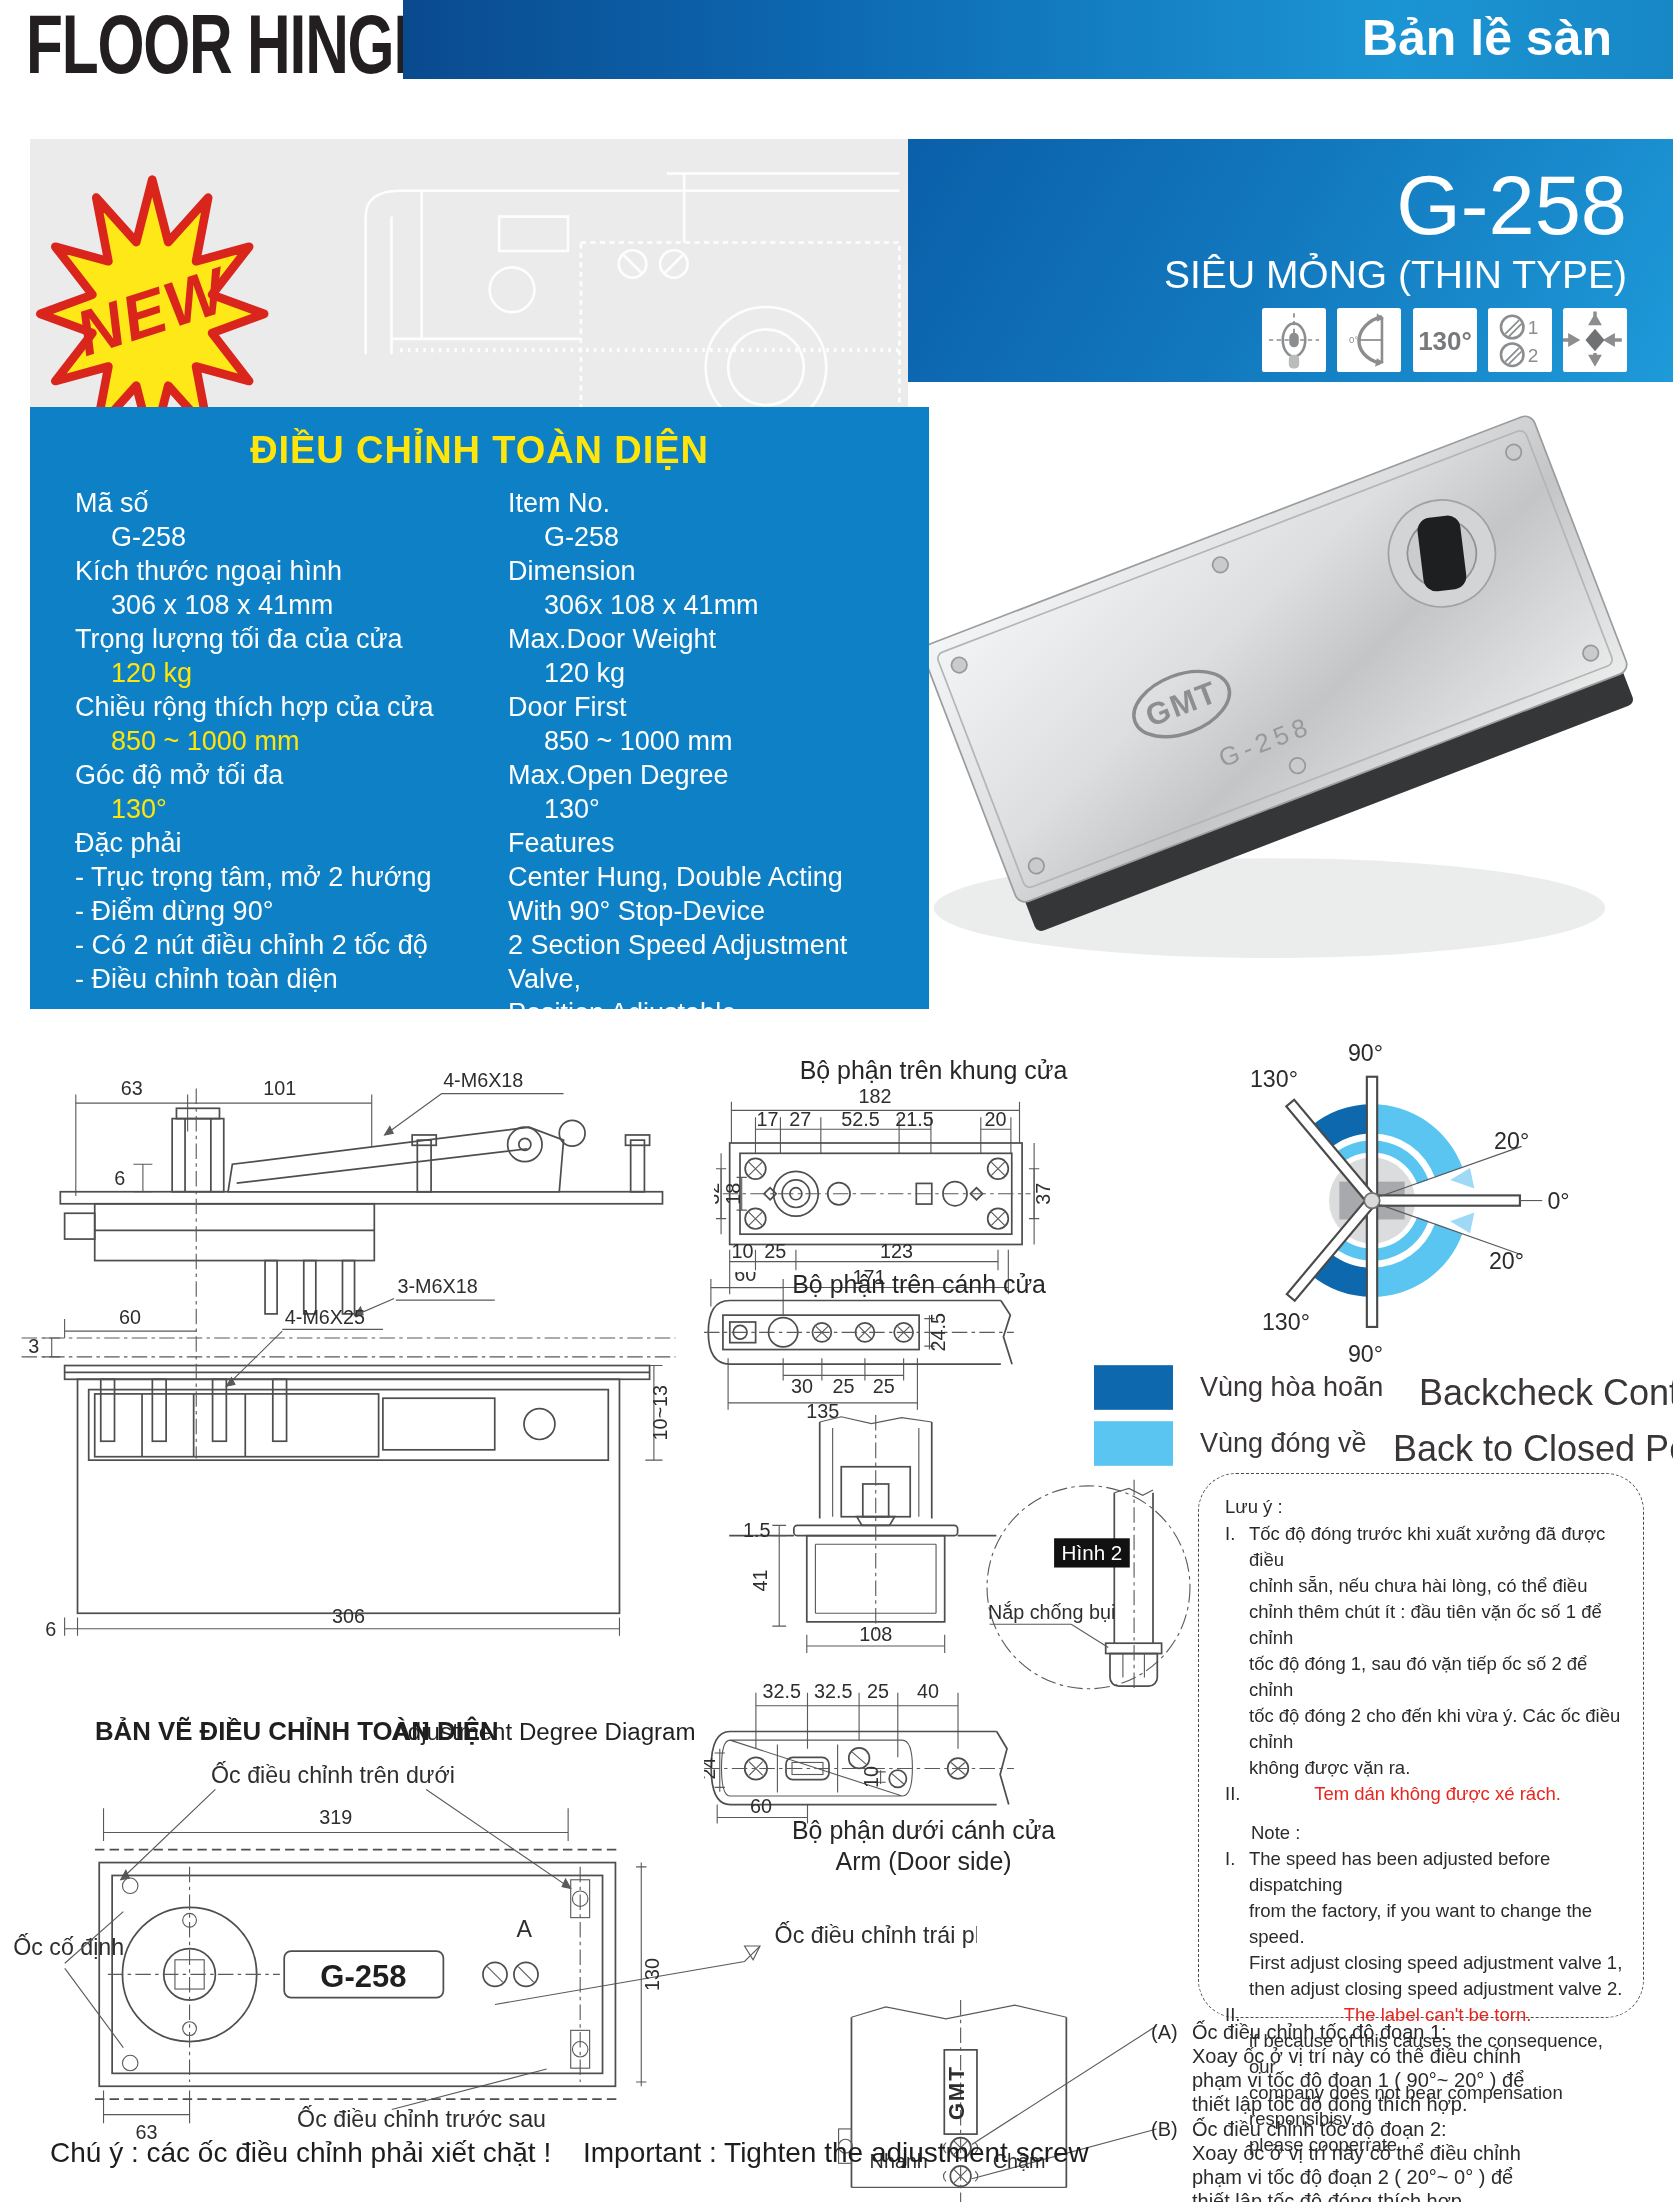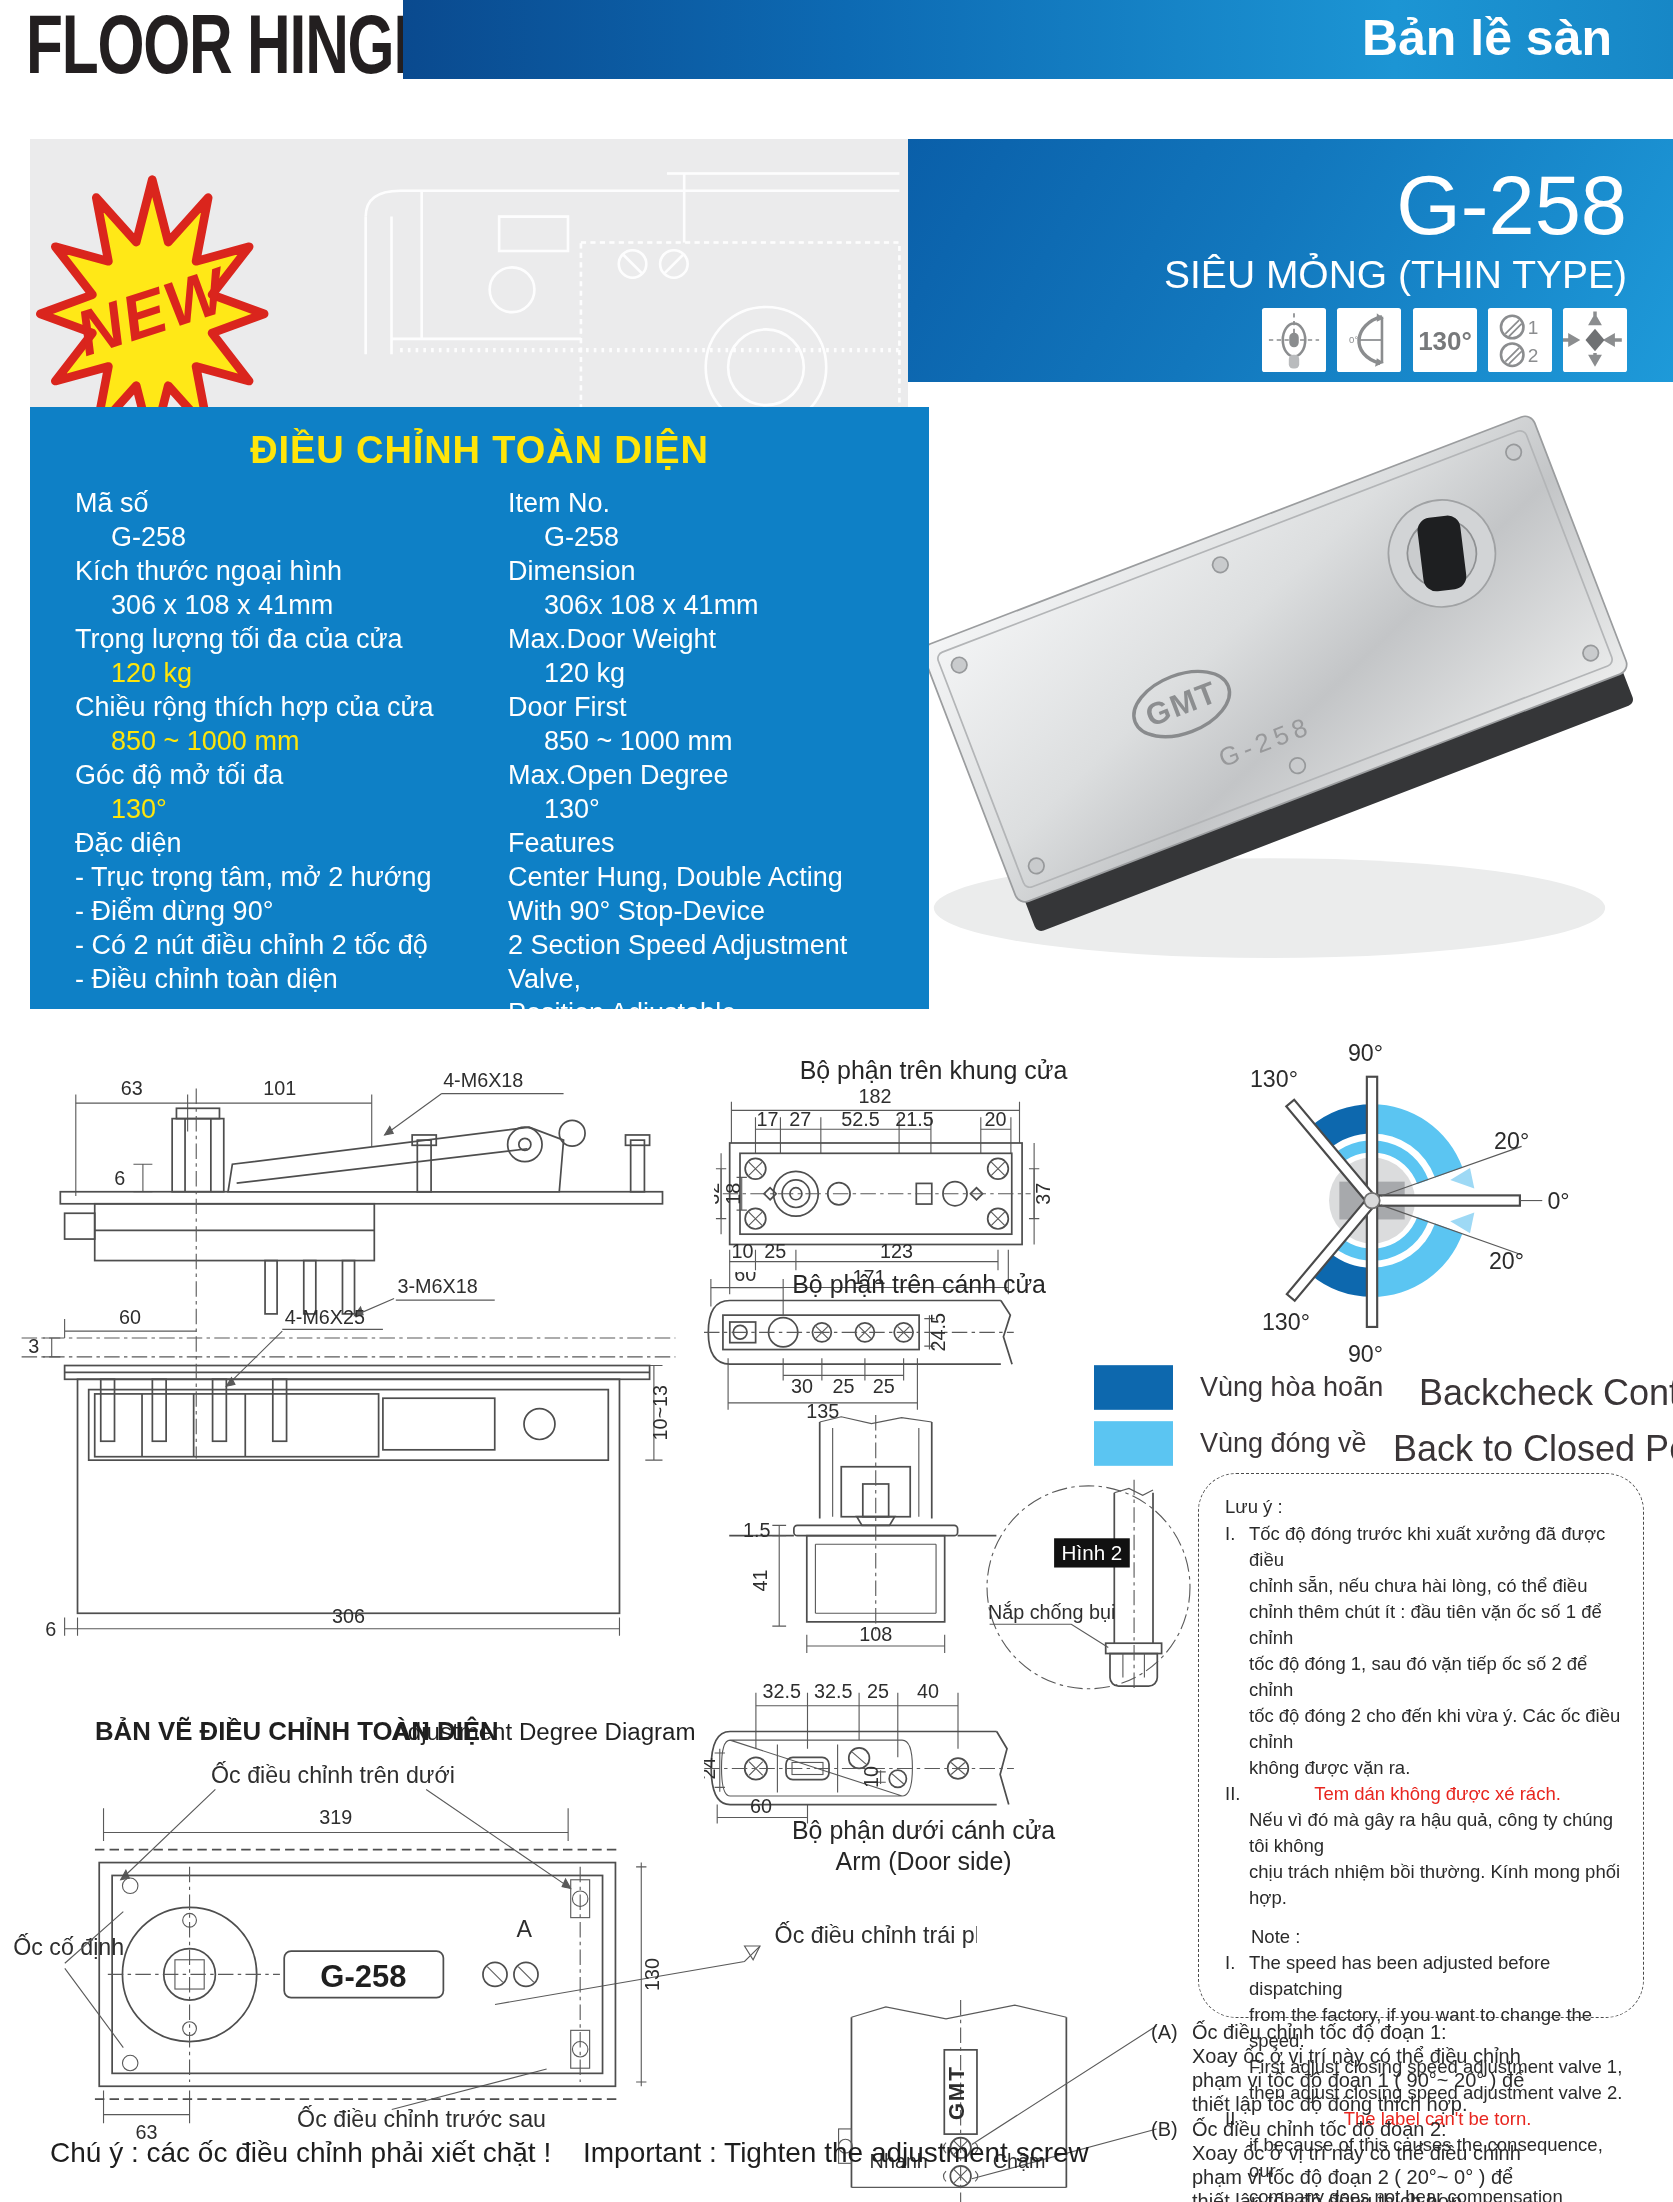--- a/index.html
+++ b/index.html
@@ -194,21 +194,21 @@
       <div class="spec-label">Mã số</div>
       <div class="spec-value">G-258</div>
       <div class="spec-label">Kích thước ngoại hình</div>
       <div class="spec-value">306 x 108 x 41mm</div>
       <div class="spec-label">Trọng lượng  tối đa của cửa</div>
       <div class="spec-value hl">120 kg</div>
       <div class="spec-label">Chiều rộng thích hợp của cửa</div>
       <div class="spec-value hl">850 ~ 1000 mm</div>
       <div class="spec-label">Góc độ mở tối đa</div>
       <div class="spec-value hl">130°</div>
-      <div class="spec-label">Đặc diện</div>
+      <div class="spec-label">Đặc phải</div>
       <div class="pre">- Trục trọng tâm, mở 2 hướng
 - Điểm dừng 90°
 - Có 2 nút điều chỉnh 2 tốc độ
 - Điều chỉnh toàn diện</div>
     </div>
     <div class="spec-col en">
       <div class="spec-label">Item No.</div>
       <div class="spec-value">G-258</div>
       <div class="spec-label">Dimension</div>
       <div class="spec-value">306x 108 x 41mm</div>
@@ -528,25 +528,20 @@
 chỉnh sẵn, nếu chưa hài lòng, có thể điều
 chỉnh thêm chút ít : đầu tiên vặn ốc số 1 để chỉnh
 tốc độ đóng 1, sau đó vặn tiếp ốc số 2 để chỉnh
 tốc độ đóng 2 cho đến khi vừa ý. Các ốc điều chỉnh
 không được vặn ra.</span>
     </div>
     <div class="note-item">
       <span class="no">II.</span>
       <span class="txt red">Tem dán không được xé rách.</span>
     </div>
-    <div class="note-item">
-      <span class="no"></span>
-      <span class="txt pre">Nếu vì đó mà gây ra hậu quả, công ty chúng tôi không
-chịu trách nhiệm bồi thường. Kính mong phối hợp.</span>
-    </div>
     <div class="hd" style="margin-top:12px;margin-left:26px;">Note :</div>
     <div class="note-item">
       <span class="no">I.</span>
       <span class="txt pre">The speed has been adjusted before dispatching
 from the factory, if you want to change the speed.
 First adjust closing speed adjustment valve 1,
 then adjust closing speed adjustment valve 2.</span>
     </div>
     <div class="note-item">
       <span class="no">II.</span>

